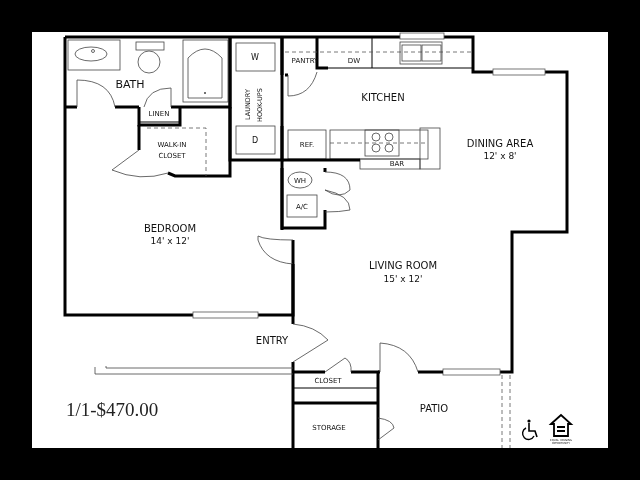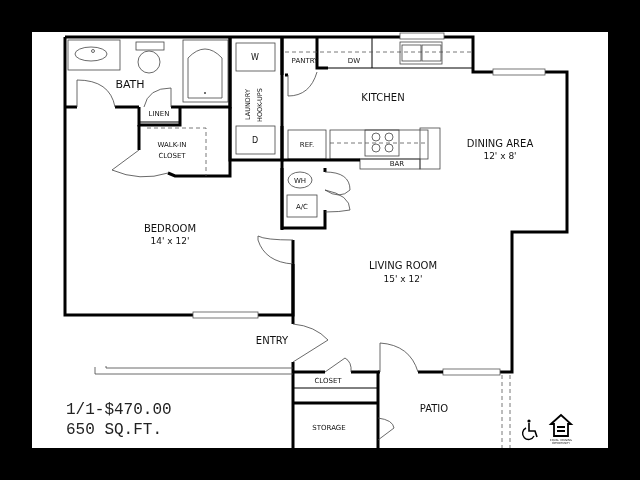--- a/index.html
+++ b/index.html
@@ -1,20 +1,20 @@
 <!DOCTYPE html>
 <html><head>
 <meta charset="utf-8">
 <style>
   html, body { margin: 0; padding: 0; background: #000; }
   body { width: 640px; height: 480px; position: relative; overflow: hidden; }
   .sheet { position: absolute; left: 32px; top: 32px; width: 576px; height: 416px; background: #fff; }
   svg { position: absolute; left: 0; top: 0; }
   .lbl { font-family: "DejaVu Sans", sans-serif; fill: #111; }
-  .info { position: absolute; font-family: Liberation Mono, monospace; color: #222; font-size: 16px; line-height: 18px; }
+  .info { position: absolute; font-family: Liberation Serif, serif; color: #222; font-size: 19px; line-height: 18px; }
   .w { stroke: #000; stroke-width: 3; fill: none; }
   .t { stroke: #000; stroke-width: 1; fill: none; }
   .f { stroke: #444; stroke-width: 0.8; fill: none; }
   .d { stroke: #555; stroke-width: 0.8; fill: none; stroke-dasharray: 4 3; }
   .win { stroke: #555; stroke-width: 0.8; fill: #fff; }
 </style>
 </head>
 <body>
 
 <div class="sheet">
@@ -150,14 +150,13 @@
   <g transform="translate(551 414)">
     <path d="M0 10 L10 1 L20 10 L17 10 L17 22 L3 22 L3 10 Z" stroke="#000" stroke-width="1.8" fill="#fff"></path>
     <rect x="6" y="12" width="8" height="2" fill="#000"></rect>
     <rect x="6" y="16" width="8" height="2" fill="#000"></rect>
     <text class="lbl" x="10" y="27" font-size="2.6" text-anchor="middle">EQUAL HOUSING</text>
     <text class="lbl" x="10" y="30" font-size="2.6" text-anchor="middle">OPPORTUNITY</text>
   </g>
 </svg>
 
 <div class="info" style="left:34px; top:369px;">1/1-$470.00</div>
-<div class="info" style="left:34px; top:389px;">650 SQ.FT.</div>
 </div>
 
 </body></html>

